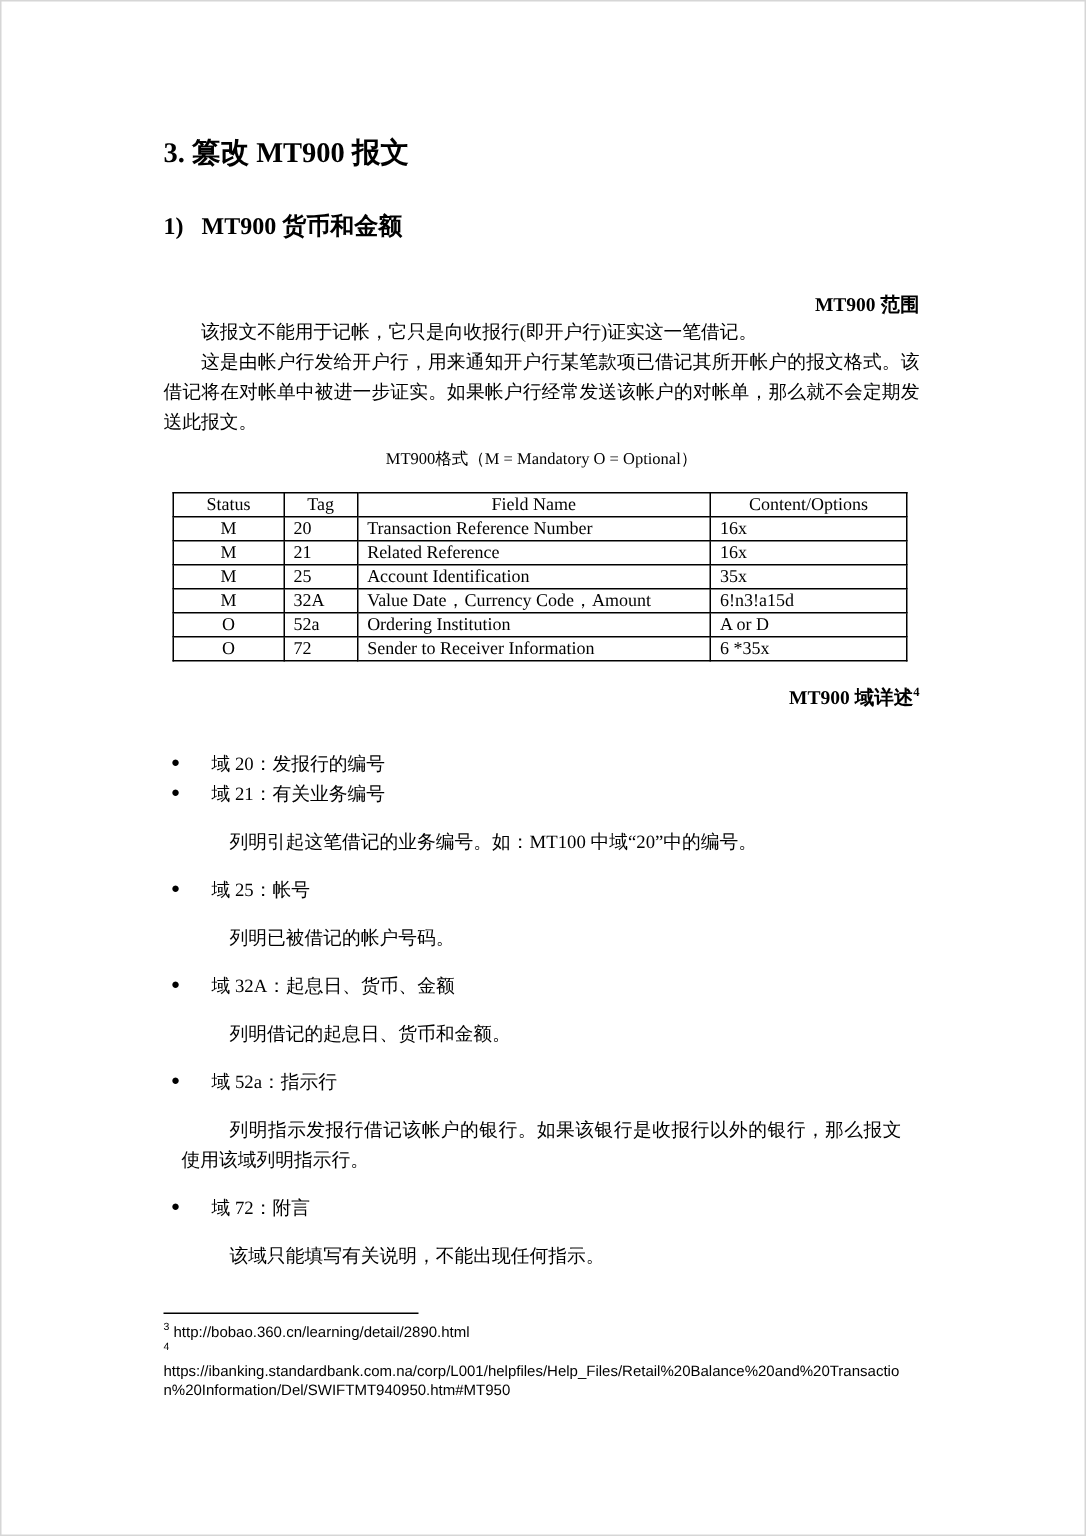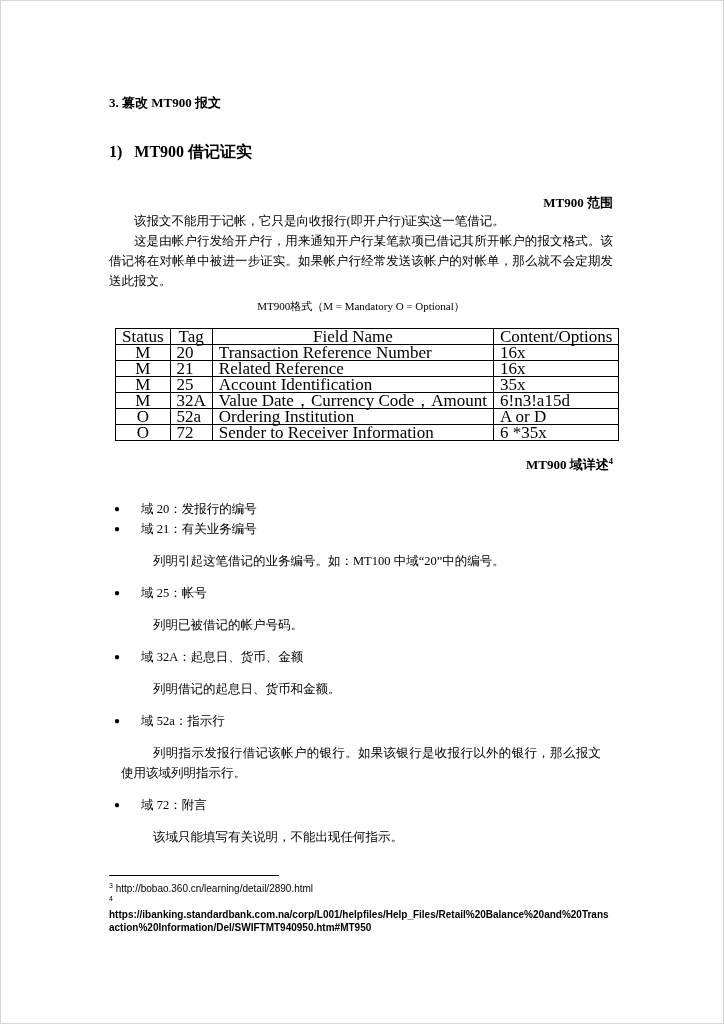--- a/index.html
+++ b/index.html
@@ -11,21 +11,21 @@
     background: #ffffff;
     border: 1px solid #d6d6d6;
     color: #000;
     font-family: "Liberation Serif", "DejaVu Serif", serif;
     font-size: 12.5px;
     padding: 90px 110px 0 108px;
     overflow: hidden;
     position: relative;
   }
   h1.doc-title {
-    font-size: 13px;
+    font-size: 19px;
     font-weight: bold;
     margin: 0 0 26px 0;
     line-height: 23px;
   }
   p.body-para {
     margin: 0;
     line-height: 20px;
     text-align: justify;
     text-indent: 2em;
   }
@@ -52,21 +52,21 @@
   .table-caption {
     margin: 5px 0 0 0;
     text-align: center;
     line-height: 20px;
     font-size: 11px;
   }
   table.mt-table {
     border-collapse: collapse;
     width: 490px;
     margin: 12px 0 0 6px;
-    font-size: 17px;
+    font-size: 12px;
   }
   table.mt-table th, table.mt-table td {
     border: 1px solid #000;
     padding: 0 6px;
     line-height: 15px;
     height: 15px;
     font-weight: normal;
     white-space: nowrap;
   }
   table.mt-table th { text-align: center; }
@@ -102,32 +102,31 @@
   .footnotes {
     margin-top: 6px;
     font-family: "Liberation Sans", "DejaVu Sans", sans-serif;
     font-size: 10px;
     line-height: 13px;
   }
   .footnotes sup.fnref { font-size: 7px; }
   .footnote-url-block {
     word-break: break-all;
     line-height: 13px;
-    font-weight: bold;
   }
 </style>
 </head>
 <body>
 
 <div class="page">
 
   <h1 class="doc-title">3. 篡改 MT900 报文</h1>
 
 
-  <h2 class="section-title"><span class="sec-num">1)</span><span class="sec-text">MT900 借记证实</span></h2>
+  <h2 class="section-title"><span class="sec-num">1)</span><span class="sec-text">MT900 货币和金额</span></h2>
 
   <h3 class="sub-heading">MT900 范围</h3>
 
   <p class="body-para">该报文不能用于记帐，它只是向收报行(即开户行)证实这一笔借记。</p>
   <p class="body-para para1">这是由帐户行发给开户行，用来通知开户行某笔款项已借记其所开帐户的报文格式。该借记将在对帐单中被进一步证实。如果帐户行经常发送该帐户的对帐单，那么就不会定期发送此报文。</p>
 
   <div class="table-caption">MT900格式（M = Mandatory O = Optional）</div>
 
   <table class="mt-table">
     <thead>

